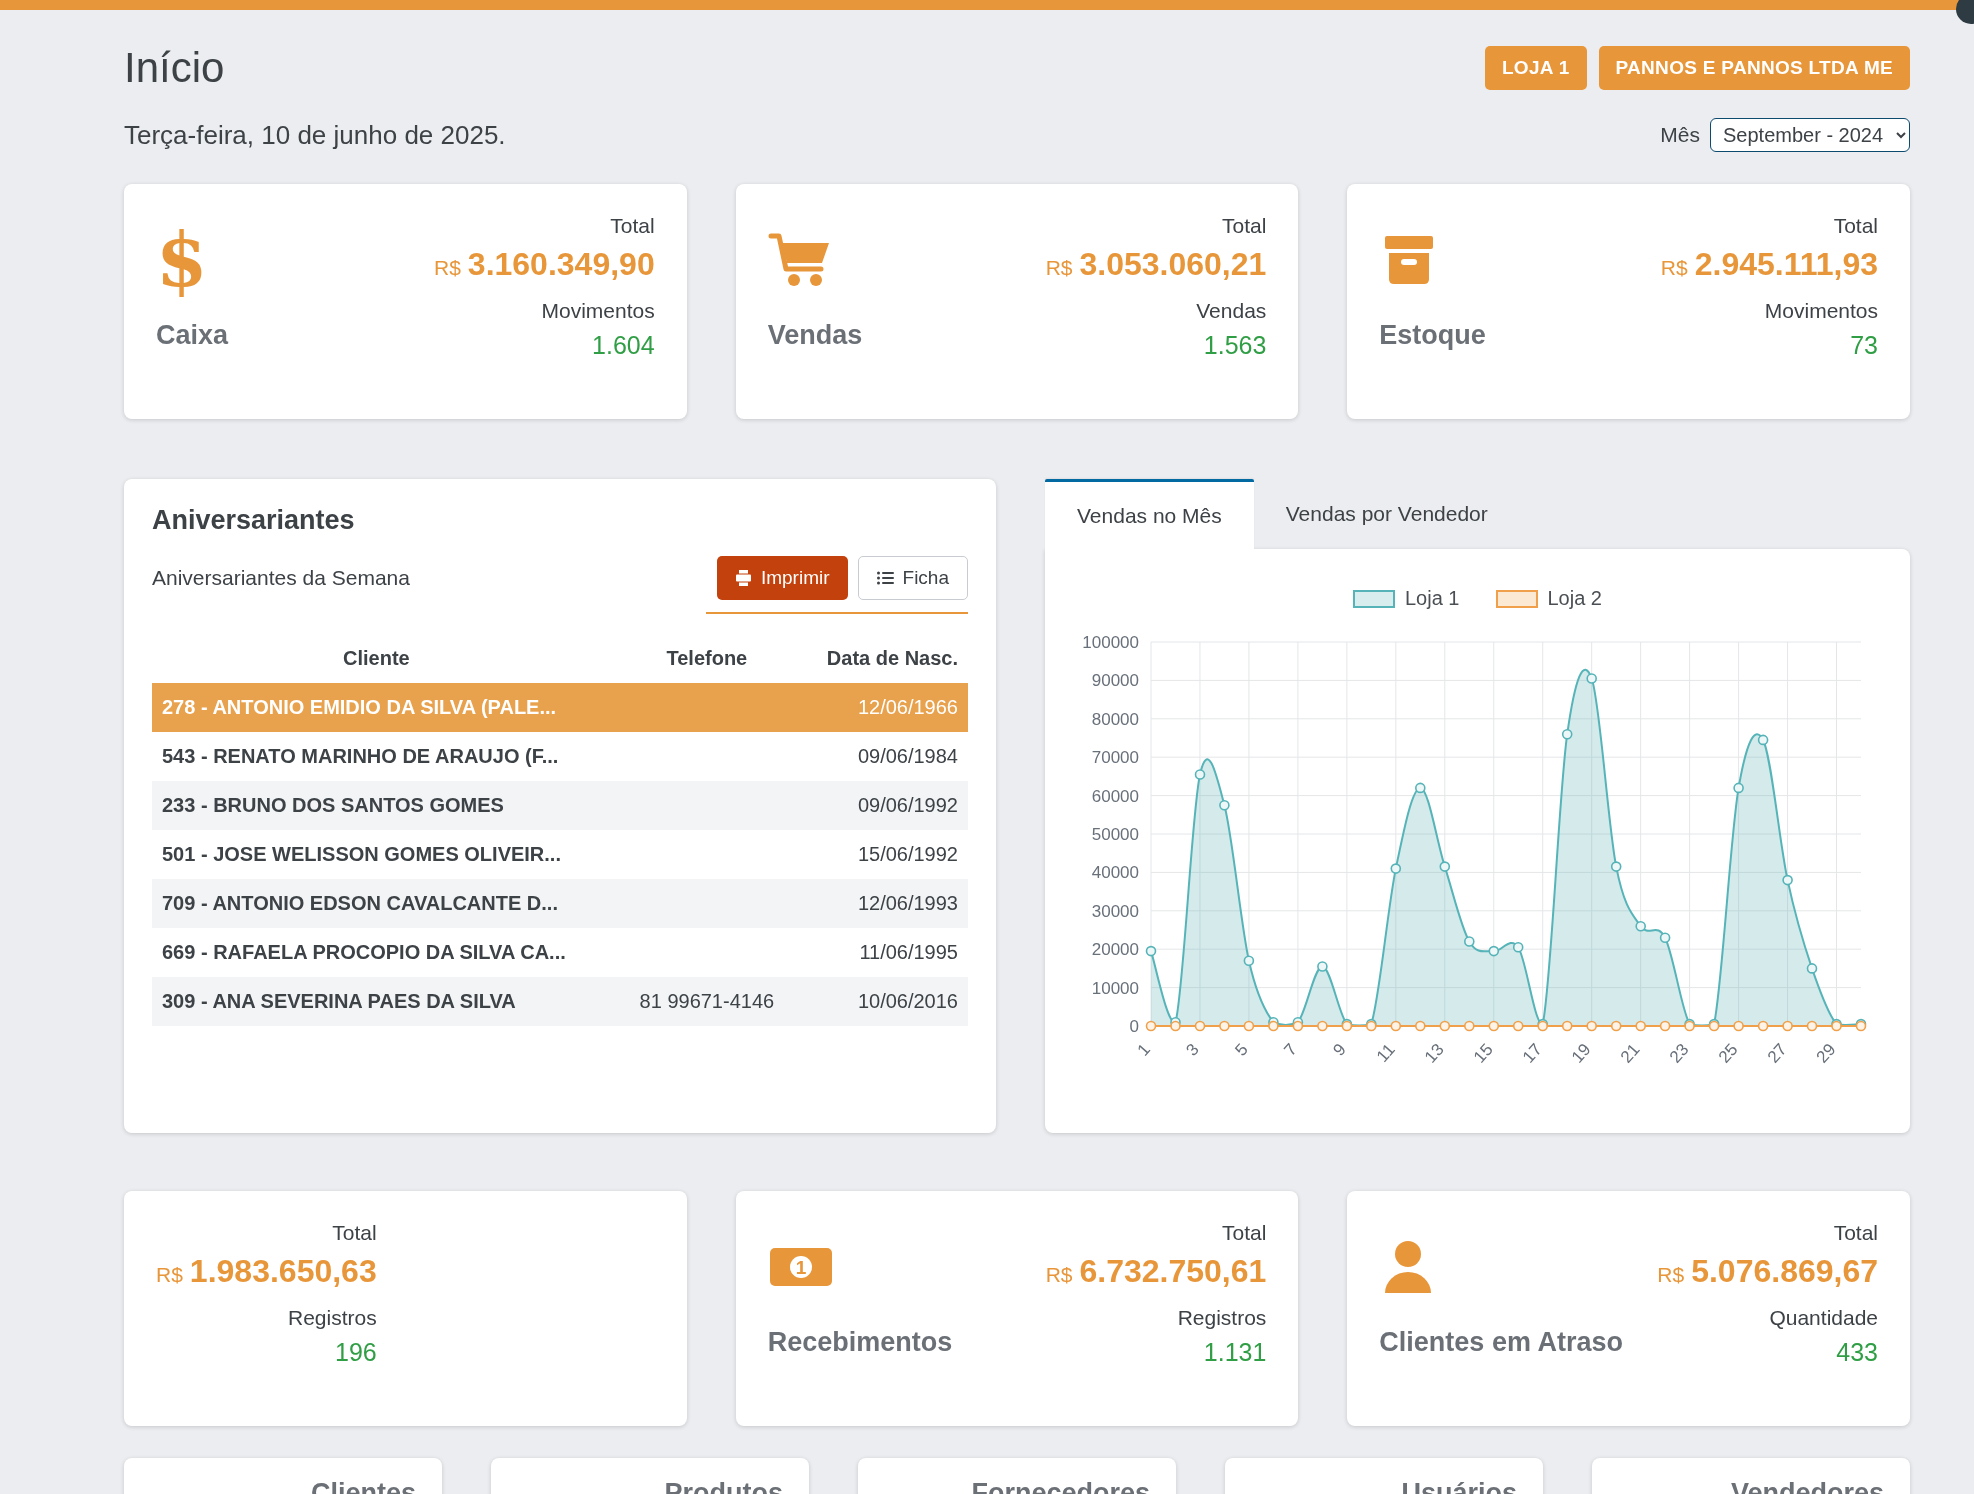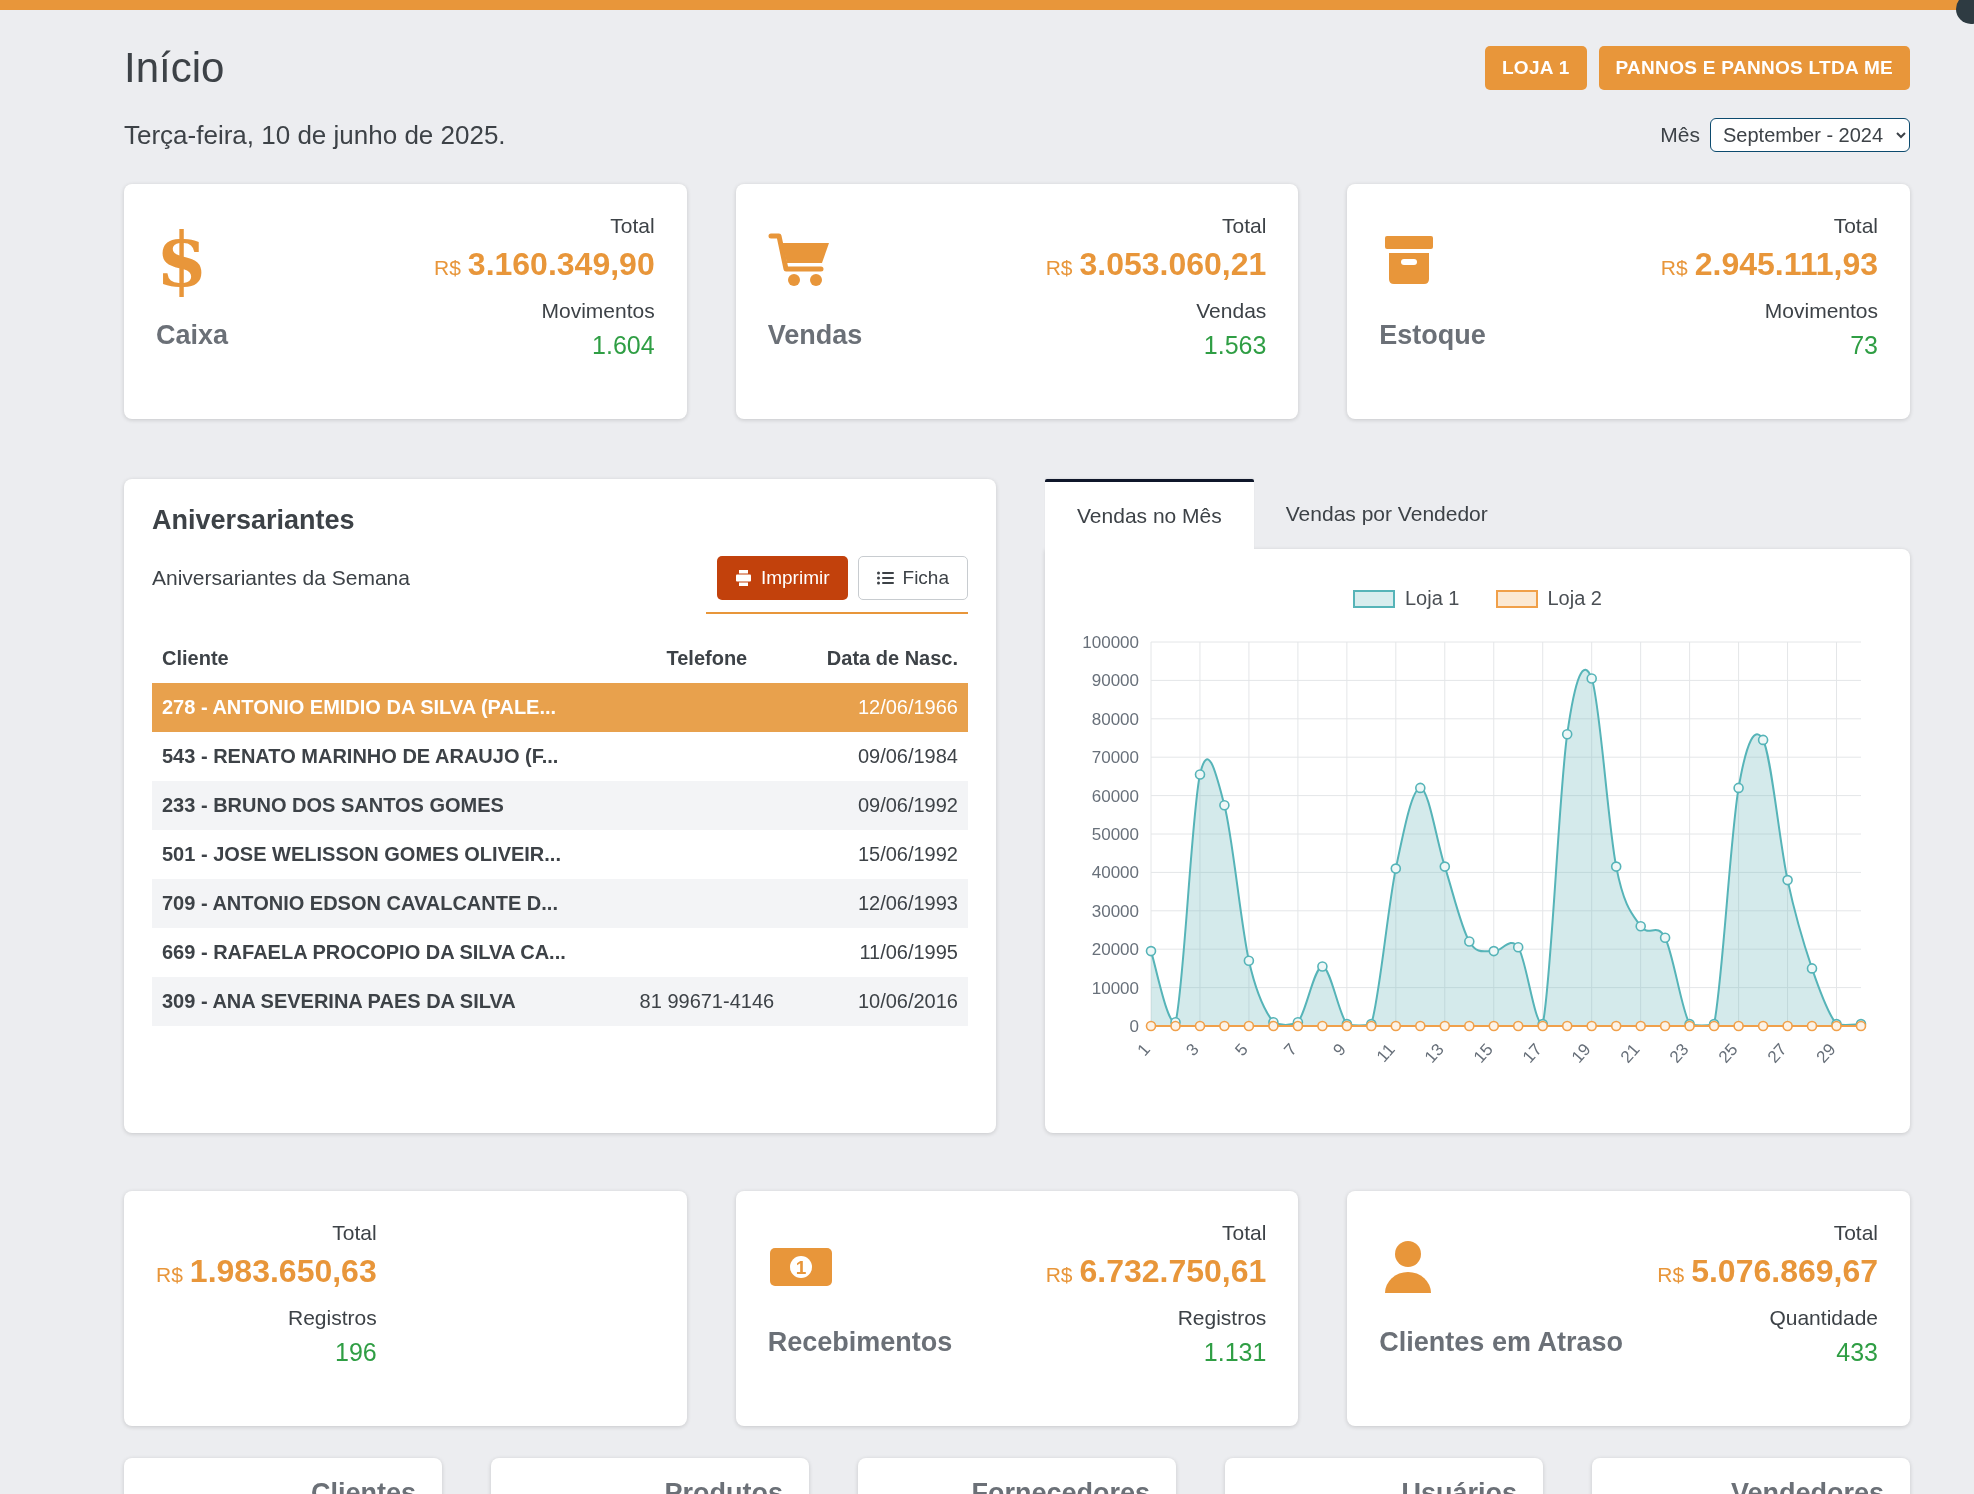--- a/index.html
+++ b/index.html
@@ -73,41 +73,41 @@
     display:flex; align-items:center; gap:9px; cursor:pointer;
   }
   .btn-ficha {
     background:#fff; color:#3d4247; border:1px solid #c8ccd0; border-radius:5px;
     font-size:19px; font-family:inherit; padding:10px 18px;
     display:flex; align-items:center; gap:9px; cursor:pointer;
   }
   .orange-rule { height:2px; background:#e8963a; width:262px; margin-left:auto; margin-top:12px; }
 
   table { width:100%; border-collapse:collapse; margin-top:20px; font-size:20px; }
-  th { font-weight:700; text-align:left; padding:13px 10px; }
+  th { font-weight:700; text-align:center; padding:13px 10px; }
   td { padding:13px 10px; }
   .col-client { width:55%; }
   .col-phone  { width:26%; text-align:center; }
   .col-date   { width:19%; text-align:right; }
   td.col-client { font-weight:700; }
   tbody tr { background:#fff; }
   tbody tr:nth-child(2n+1) { background:#f3f4f6; }
   tbody tr.highlight { background:#e8a14d; }
   tbody tr.highlight td { color:#fff; }
   tbody tr { cursor:pointer; }
 
   
   .chart-panel { flex:1; }
   .tabs { display:flex; }
   .tab {
     height:70px; display:flex; align-items:center; justify-content:center;
     padding:0 32px; font-size:21px; cursor:pointer; color:#3d4247;
   }
   .tab.active {
-    background:#fff; border-top:3px solid #0f172a;
+    background:#fff; border-top:3px solid #0369a1;
     border-radius:2px 2px 0 0; box-shadow:0 -1px 2px rgba(0,0,0,.06);
   }
   .chart-card {
     background:#fff; border-radius:0 8px 8px 8px;
     box-shadow:0 1px 4px rgba(0,0,0,.16);
     padding:24px; height:584px;
   }
   .legend { display:flex; justify-content:center; gap:36px; margin-top:14px; }
   .legend-item { display:flex; align-items:center; gap:10px; font-size:20px; color:#4a4f54; cursor:pointer; }
   .legend-swatch { width:42px; height:18px; display:inline-block; }

